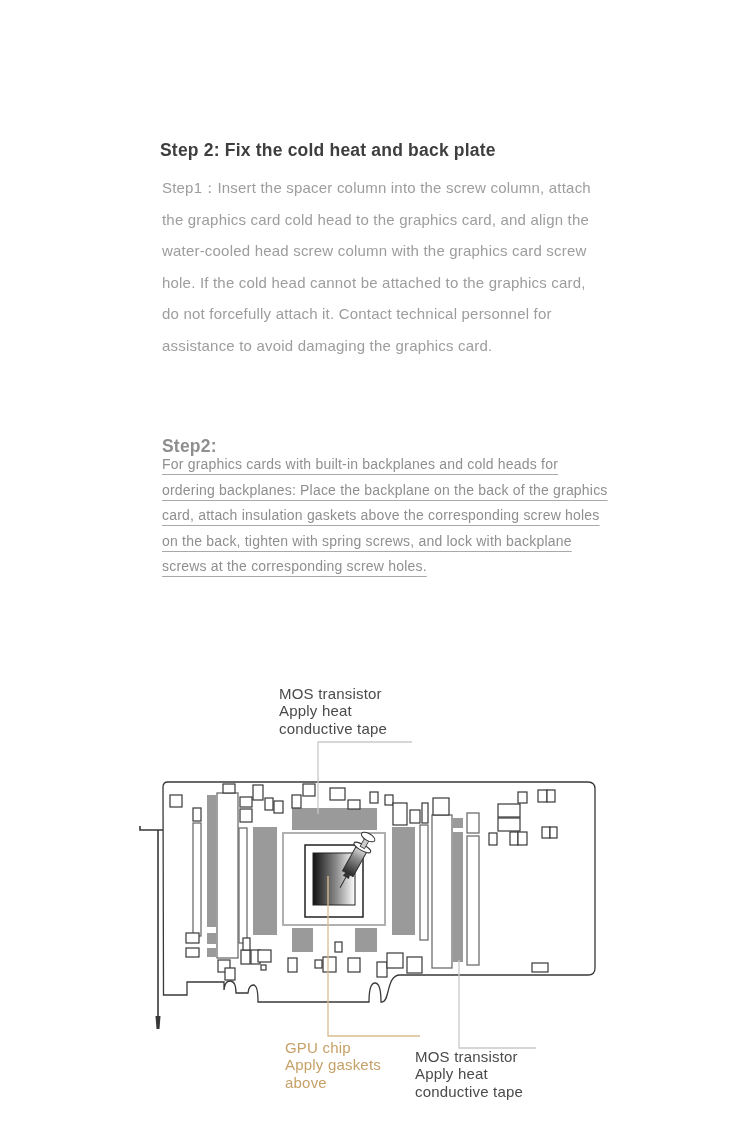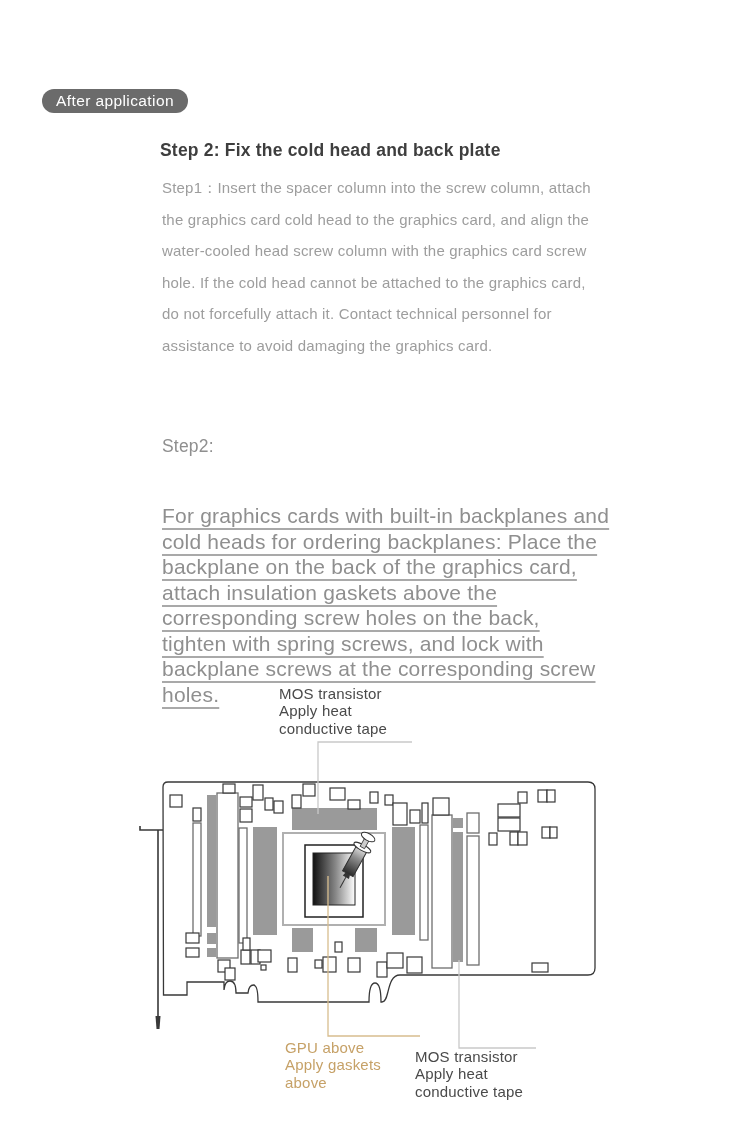--- a/index.html
+++ b/index.html
@@ -6,40 +6,39 @@
   .page{position:relative;width:754px;height:1124px;background:#ffffff;overflow:hidden;
         font-family:"Liberation Sans","DejaVu Sans",sans-serif;}
   .badge{position:absolute;left:42px;top:89px;height:24px;line-height:24px;
          background:#6b6b6b;color:#ffffff;border-radius:13px;padding:0 14px;
          font-size:15.5px;letter-spacing:.4px;font-weight:500;}
   .heading{position:absolute;left:160px;top:140px;width:460px;
            font-size:17.5px;font-weight:700;color:#3e3e3e;letter-spacing:.2px;}
   .para1{position:absolute;left:162px;top:172px;width:440px;
          font-size:15px;line-height:31.6px;color:#9d9d9d;letter-spacing:.2px;}
   .step2{position:absolute;left:162px;top:436px;
-         font-size:17.5px;color:#8f8f8f;letter-spacing:.2px;}
-  .para2{position:absolute;left:162px;top:503px;width:448px;
-         font-size:21px;line-height:25.5px;color:#8f8f8f;letter-spacing:.2px;
+         font-size:17.5px;color:#8f8f8f;letter-spacing:.2px;font-weight:bold;}
+  .para2{position:absolute;left:162px;top:452px;width:448px;
+         font-size:14px;line-height:25.5px;color:#8f8f8f;letter-spacing:.2px;
          text-decoration:underline;text-decoration-color:#a9a9a9;text-underline-offset:5px;}
   .diagram-svg{position:absolute;left:0;top:0;width:754px;height:1124px;}
   .dlabel{position:absolute;width:170px;text-align:left;font-size:15px;line-height:17.3px;letter-spacing:.2px;}
   .dlabel-dark{color:#4a4a4a;}
   .dlabel-tan{color:#c6a167;}
   .lbl-top{left:279px;top:685px;}
   .lbl-gpu{left:285px;top:1039px;}
   .lbl-mos2{left:415px;top:1048px;}
 </style>
 </head>
 <body>
 
 <div class="page">
 
-  <div class="badge">After application</div>
 
-  <div class="heading">Step 2: Fix the cold head and back plate</div>
+  <div class="heading">Step 2: Fix the cold heat and back plate</div>
   <div class="para1">Step1：Insert the spacer column into the screw column, attach the graphics card cold head to the graphics card, and align the water-cooled head screw column with the graphics card screw hole. If the cold head cannot be attached to the graphics card, do not forcefully attach it. Contact technical personnel for assistance to avoid damaging the graphics card.</div>
   <div class="step2">Step2:</div>
   <div class="para2">For graphics cards with built-in backplanes and cold heads for ordering backplanes: Place the backplane on the back of the graphics card, attach insulation gaskets above the corresponding screw holes on the back, tighten with spring screws, and lock with backplane screws at the corresponding screw holes.</div>
 
   <svg class="diagram-svg" viewBox="0 0 754 1124" xmlns="http://www.w3.org/2000/svg">
     <defs>
       <linearGradient id="dieGrad" x1="0" y1="0" x2="1" y2="0">
         <stop offset="0" stop-color="#111111"></stop>
         <stop offset="0.55" stop-color="#8a8a8a"></stop>
         <stop offset="1" stop-color="#ffffff"></stop>
@@ -157,21 +156,21 @@
     <polyline points="459,960 459,1048 536,1048" fill="none" stroke="#c9c9c9" stroke-width="1.3"></polyline>
   </svg>
 
   <div class="dlabel dlabel-dark lbl-top">
     <div>MOS transistor</div>
     <div>Apply heat</div>
     <div>conductive tape</div>
   </div>
 
   <div class="dlabel dlabel-tan lbl-gpu">
-    <div>GPU above</div>
+    <div>GPU chip</div>
     <div>Apply gaskets</div>
     <div>above</div>
   </div>
 
   <div class="dlabel dlabel-dark lbl-mos2">
     <div>MOS transistor</div>
     <div>Apply heat</div>
     <div>conductive tape</div>
   </div>
 

